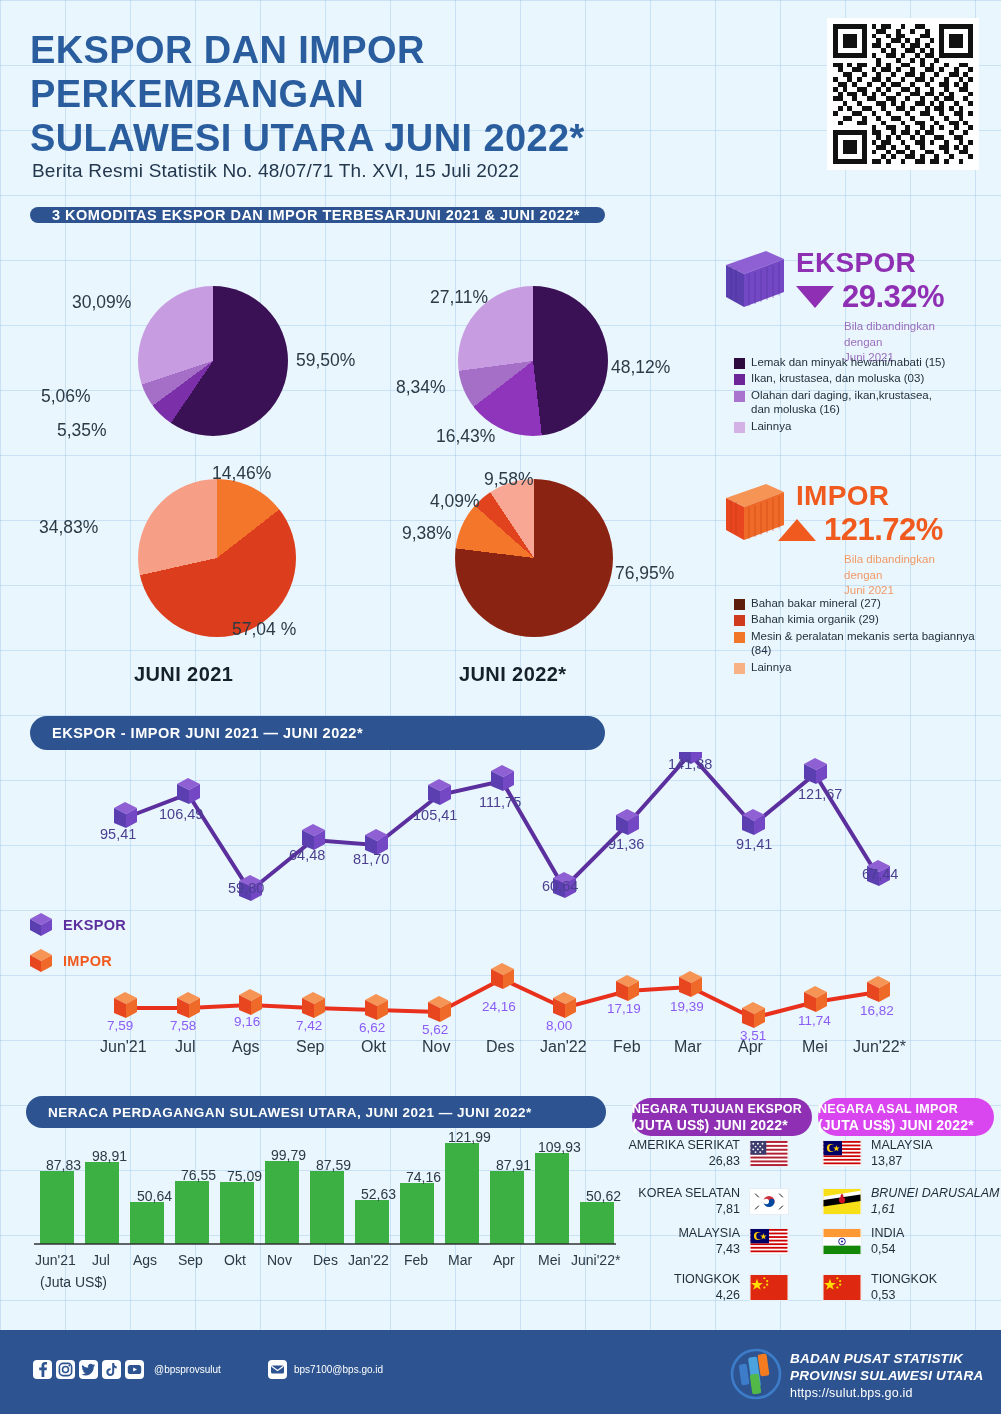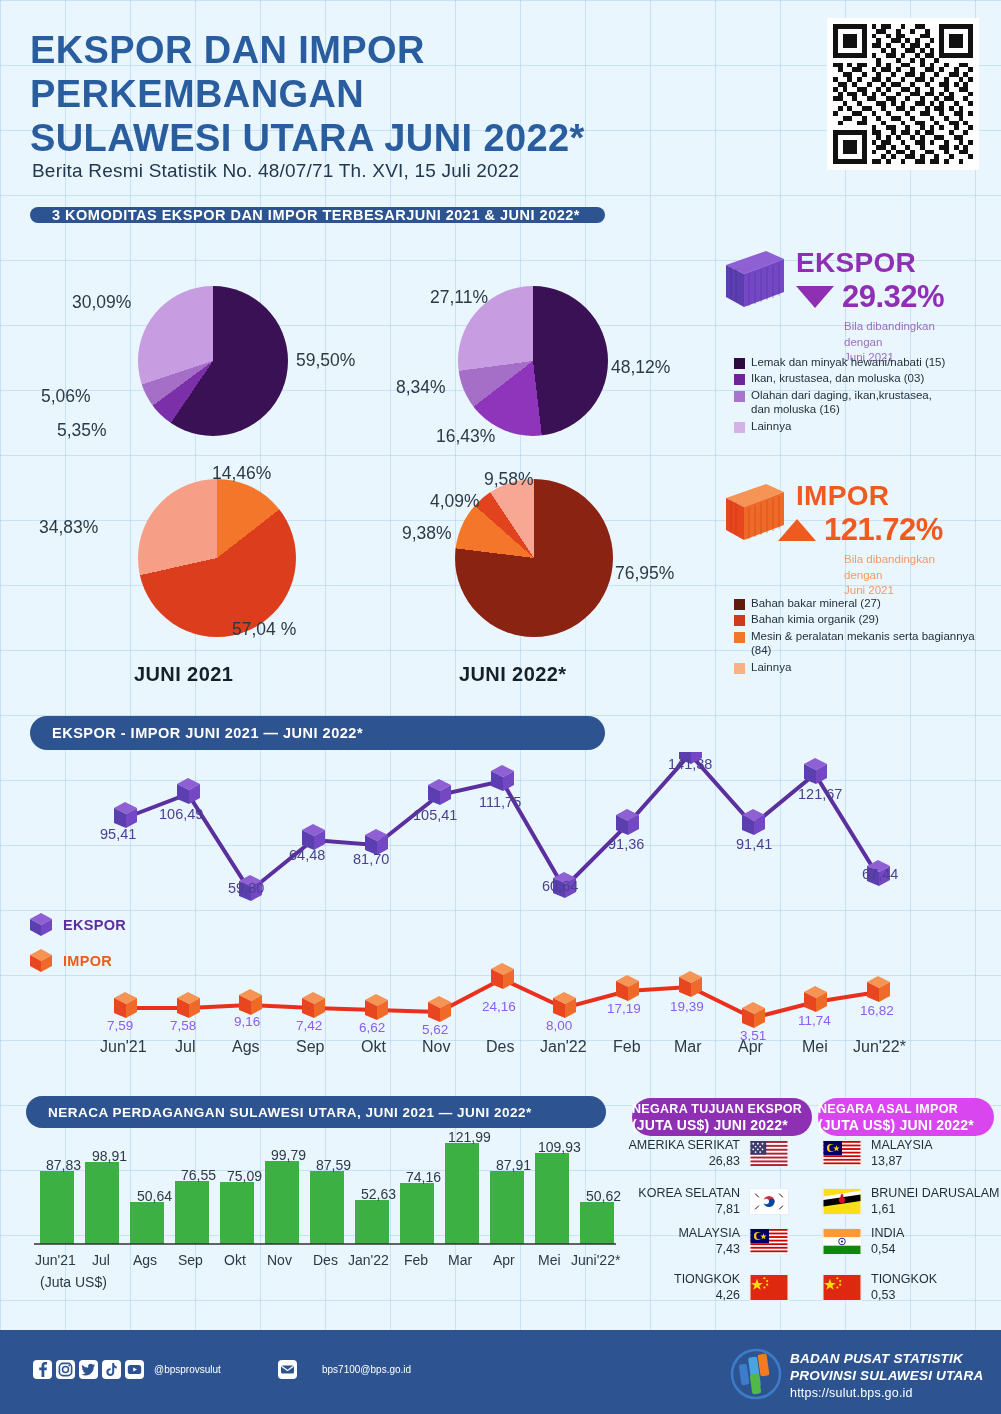--- a/index.html
+++ b/index.html
@@ -121,21 +121,21 @@
 
   
   #footer {
     position: absolute; left: 0; top: 1330px; width: 1001px; height: 84px;
     background: #2d5490;
   }
   .social { position: absolute; left: 33px; top: 1360px; display: flex; align-items: center; gap: 4px; }
   .sicon { width: 19px; height: 19px; background: #ffffff; border-radius: 4px; position: relative; flex: 0 0 19px; }
   .sicon svg { position: absolute; left: 2px; top: 2px; width: 15px; height: 15px; }
   .handle { color: #ffffff; font-size: 10px; margin-left: 6px; }
-  .email-wrap { position: absolute; left: 278px; top: 1360px; display: flex; align-items: center; gap: 25px; }
+  .email-wrap { position: absolute; left: 268px; top: 1360px; display: flex; align-items: center; gap: 7px; }
   #bps-logo-txt {
     position: absolute; left: 790px; top: 1350px; color: #fff;
     font-size: 13.5px; font-weight: bold; font-style: italic; line-height: 1.28; letter-spacing: 0.2px;
   }
   #bps-logo-txt .url { font-weight: normal; font-style: normal; font-size: 12.5px; }
   #bps-mark { position: absolute; left: 728px; top: 1348px; width: 56px; height: 52px; }
 </style>
 </head>
 <body>
 
@@ -900,21 +900,21 @@
           <circle cx="9.8" cy="7.5" r="3.6" fill="#010066"></circle>
         <polygon points="14,4.5 14.9,7 17.5,7 15.4,8.6 16.2,11.2 14,9.7 11.8,11.2 12.6,8.6 10.5,7 13.1,7" fill="#ffcc00"></polygon>
       </svg>
     </div>
     <div class="ctext">
       <div class="nm">MALAYSIA</div>
       <div class="vl">13,87</div>
     </div>
   </div>
 
-  <div class="crow" style="left:822px; top:1186px;">
+  <div class="crow" style="left:822px; top:1186px;font-style:italic;">
     <div class="flag">
       <svg viewBox="0 0 40 27">
         <rect width="40" height="27" fill="#f7e017"></rect>
         <polygon points="0,8 40,2 40,10 0,16" fill="#fff"></polygon>
         <polygon points="0,12 40,6 40,13 0,19" fill="#000"></polygon>
         <g fill="#cf1126">
             <circle cx="20" cy="12" r="3.4"></circle>
             <rect x="18.8" y="6.5" width="2.4" height="5"></rect>
             <polygon points="20,4.6 22,8 18,8"></polygon>
           </g>

